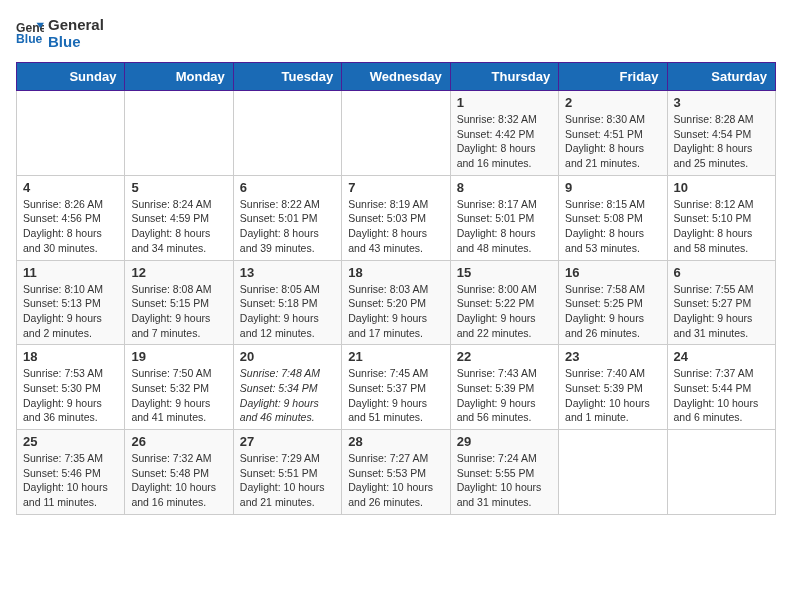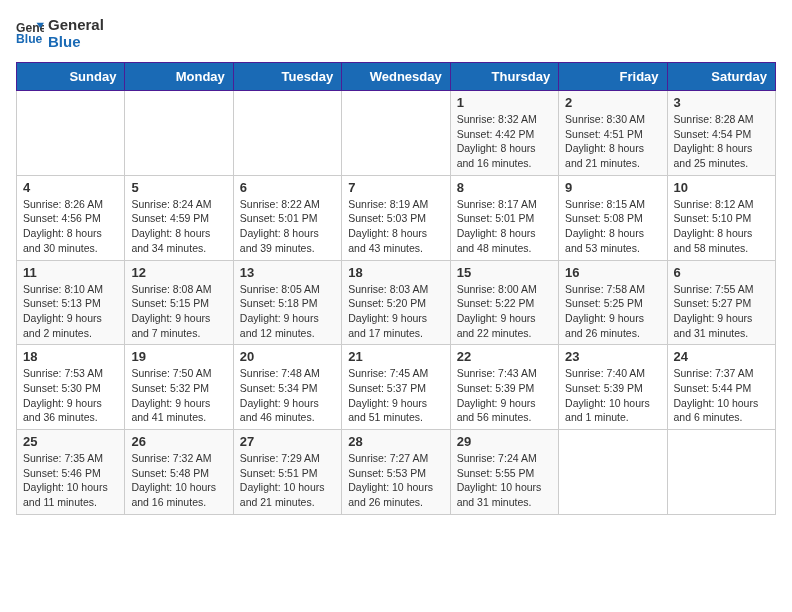--- a/index.html
+++ b/index.html
@@ -248,21 +248,21 @@
         </td>
         <td>
           <span class="day-num">19</span>
           <div class="day-info" style="white-space: pre-line;">Sunrise: 7:50 AM
 Sunset: 5:32 PM
 Daylight: 9 hours
 and 41 minutes.</div>
         </td>
         <td>
           <span class="day-num">20</span>
-          <div class="day-info" style="white-space: pre-line;">Sunrise: 7:48 AM
+          <div class="day-info" style="white-space: pre-line; font-style: italic;">Sunrise: 7:48 AM
 Sunset: 5:34 PM
 Daylight: 9 hours
 and 46 minutes.</div>
         </td>
         <td>
           <span class="day-num">21</span>
           <div class="day-info" style="white-space: pre-line;">Sunrise: 7:45 AM
 Sunset: 5:37 PM
 Daylight: 9 hours
 and 51 minutes.</div>

